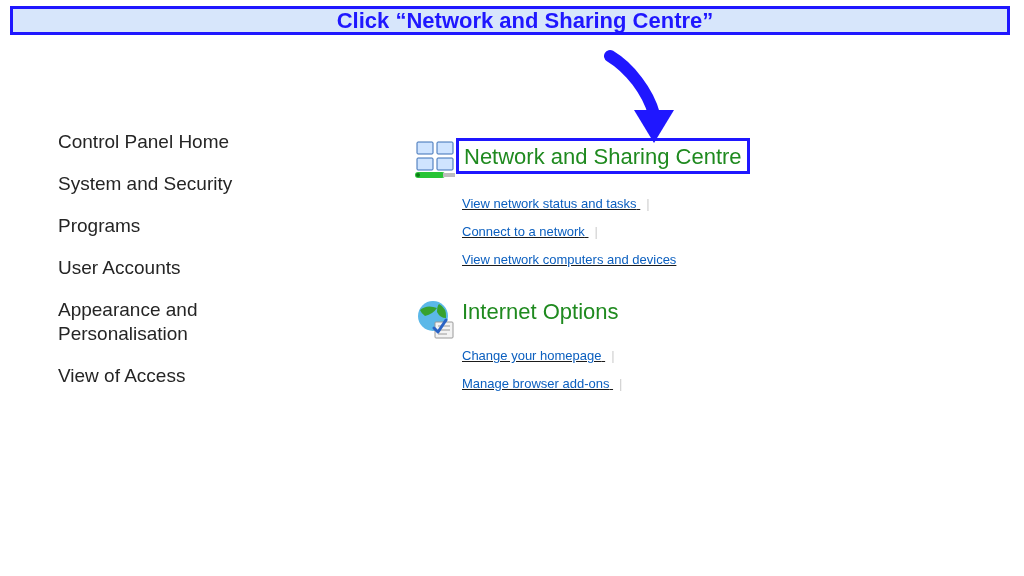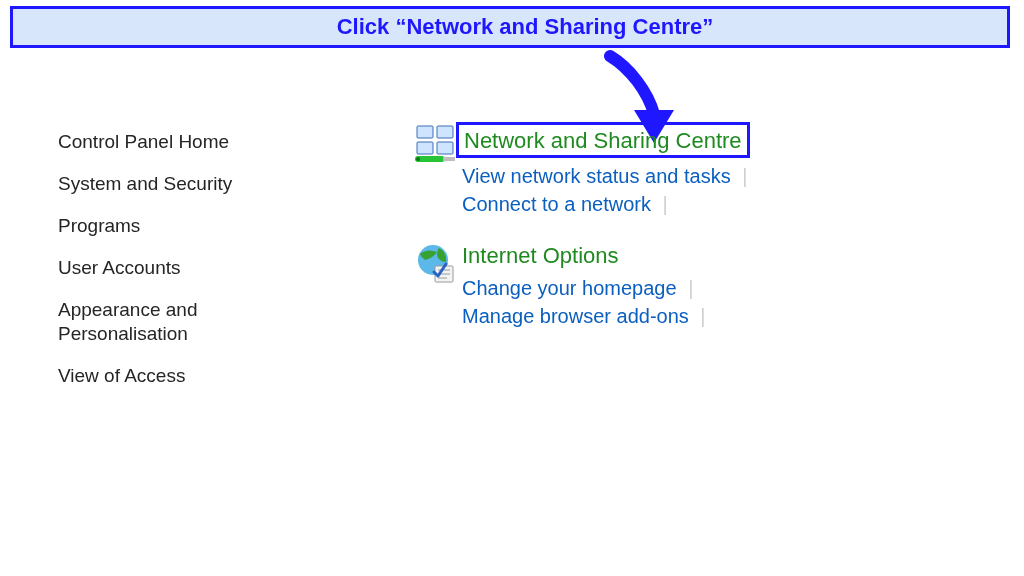--- a/index.html
+++ b/index.html
@@ -11,21 +11,21 @@
     font-family: "Segoe UI", Arial, sans-serif;
     color: #1b1b1b;
     overflow: hidden;
   }
   
   .banner {
     position: absolute;
     left: 10px;
     top: 6px;
     width: 1000px;
-    height: 42px;
+    height: 29px;
     background: #d7e6fb;
     border: 3px solid #1f17ff;
     box-sizing: border-box;
     display: flex;
     align-items: center;
     justify-content: center;
     padding-left: 30px;
   }
   .banner span {
     font-weight: 700;
@@ -70,22 +70,23 @@
     width: 8px;
     height: 8px;
     background: #000;
     border-radius: 50%;
   }
 
   
   .main {
     position: absolute;
     left: 410px;
-    top: 122px;
+    top: 138px;
     width: 560px;
+    text-decoration: underline;
   }
   .group {
     display: flex;
     align-items: flex-start;
     margin-bottom: 24px;
   }
   .group .icon-col {
     width: 52px;
     flex: 0 0 52px;
     display: flex;
@@ -99,22 +100,22 @@
     line-height: 28px;
     display: inline-block;
   }
   .highlight-box {
     border: 3px solid #1f17ff;
     margin-left: -6px;
     padding: 2px 5px 0 5px;
     display: inline-block;
   }
   .sub-links {
-    margin-top: 4px;
-    font-size: 20px;
+    margin-top: 16px;
+    font-size: 13px;
     line-height: 28px;
   }
   .sub-links a {
     color: #0b5fbf;
     text-decoration: none;
     cursor: pointer;
   }
   .sub-links .sep {
     color: #cfcfcf;
     margin: 0 4px 0 6px;
@@ -164,20 +165,21 @@
     </div>
     <div class="text-col">
       <span class="highlight-box">
         <a class="section-title">Network and Sharing Centre</a>
       </span>
       <div class="sub-links">
         <a>View network status and tasks</a>
         <span class="sep">|</span><br>
         <a>Connect to a network</a>
         <span class="sep">|</span><br>
+        <a>View network computers and devices</a>
       </div>
     </div>
   </div>
 
   <div class="group">
     <div class="icon-col">
       <span class="inet-icon">
         <svg width="46" height="46" viewBox="0 0 46 46">
           <circle cx="20" cy="18" r="15" fill="#5bb8e8"></circle>
           <path d="M7 12 Q14 6 24 10 Q20 16 12 18 Q8 15 7 12 Z" fill="#37a22f"></path>

